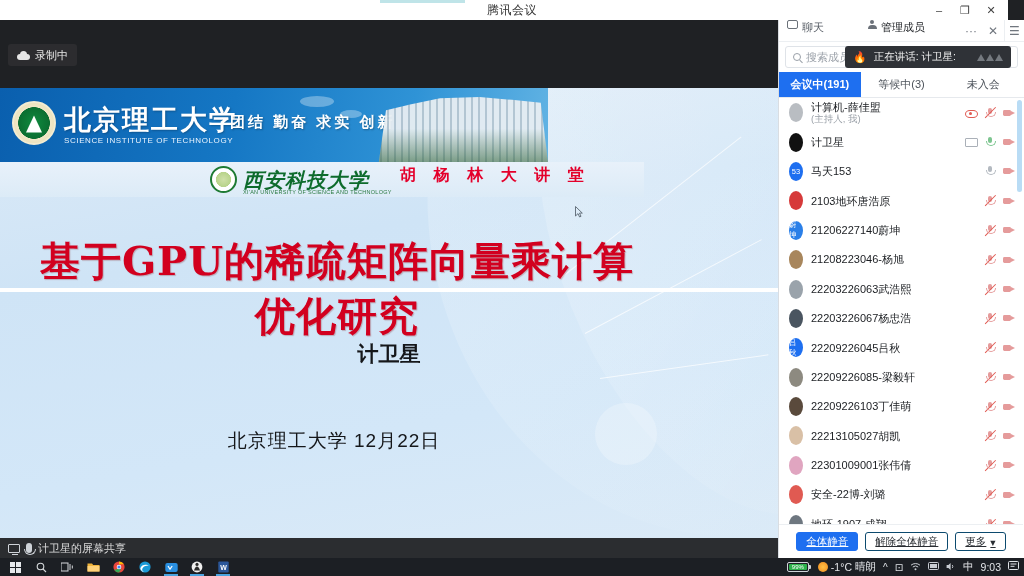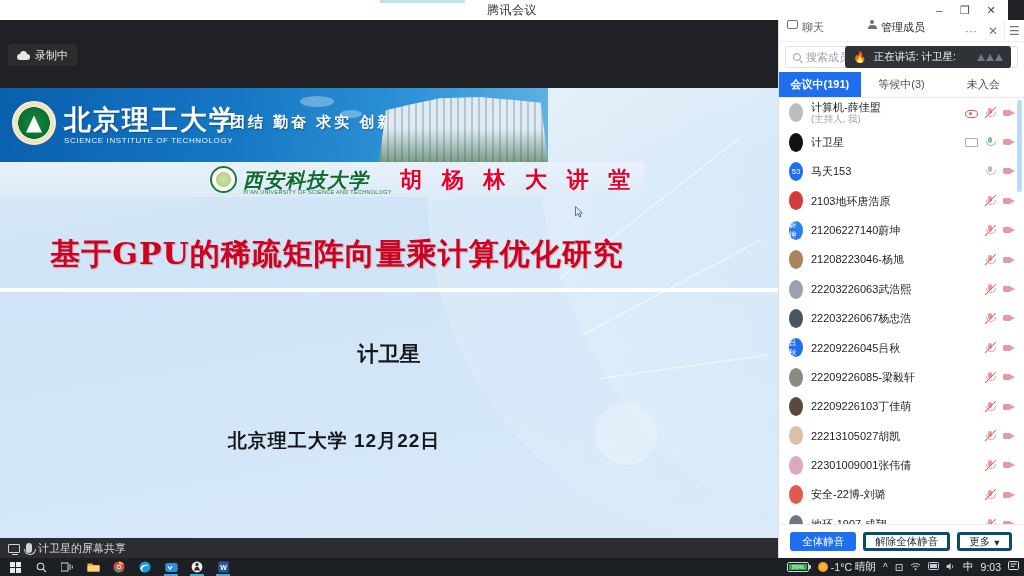--- a/index.html
+++ b/index.html
@@ -98,40 +98,40 @@
     position:absolute;left:210px;top:4px;width:27px;height:27px;border-radius:50%;
     background:radial-gradient(circle,#cfe0a8 0%,#b8d38a 45%,#ffffff 48%,#ffffff 100%);
     border:2px solid #1d7a33;
   }
   #subbanner .xa-cn{
     position:absolute;left:243px;top:5px;color:#0d6b2c;font-size:20px;font-weight:bold;
     font-family:"DejaVu Serif","Liberation Serif",serif;letter-spacing:1px;font-style:italic;
   }
   #subbanner .xa-en{position:absolute;left:243px;top:27px;color:#2b7a42;font-size:5.5px;letter-spacing:.3px;}
   #subbanner .hu{
-    position:absolute;left:400px;top:3px;color:#e4002b;font-size:22px;font-weight:bold;
+    position:absolute;left:400px;top:3px;color:#e4002b;font-size:16px;font-weight:bold;
     letter-spacing:6px;font-family:"DejaVu Serif","Liberation Serif",serif;
   }
 
   
   #slidetitle{
     position:absolute;left:0;top:146px;width:650px;text-align:center;
-    color:#d2001f;font-size:30px;font-weight:bold;letter-spacing:1px;
+    color:#d2001f;font-size:40px;font-weight:bold;letter-spacing:1px;
     font-family:"DejaVu Serif","Liberation Serif",serif;
     text-shadow:1px 1px 1px rgba(120,0,0,.25);
     padding-left:24px;
   }
   #titlerule{position:absolute;left:0;top:200px;width:778px;height:4px;background:#fff;}
   #speakername{
     position:absolute;left:0;top:252px;width:778px;text-align:center;
     color:#15171a;font-size:21px;font-weight:bold;
   }
   #affil{
     position:absolute;left:0;top:340px;width:668px;text-align:center;
-    color:#15171a;font-size:19px;font-weight:bold;letter-spacing:1px;
+    color:#15171a;font-size:19px;font-weight:normal;letter-spacing:1px;
   }
   #cursor{position:absolute;left:575px;top:118px;width:8px;height:12px;}
 
   
   #sharebar{
     position:absolute;left:0;top:538px;width:778px;height:20px;
     background:#2b2d30;display:flex;align-items:center;gap:6px;padding-left:8px;
     color:#dcdcdc;font-size:11px;
   }
   .scr-ico{width:12px;height:9px;border:1.3px solid #cfd3d8;border-radius:1px;position:relative;}
@@ -204,21 +204,21 @@
 
   
   #pscroll{position:absolute;right:2px;top:80px;width:5px;height:92px;border-radius:3px;background:#b9dcf5;}
 
   
   #pfoot{
     position:absolute;left:0;bottom:0;width:244px;height:34px;background:#fff;
     border-top:1px solid #eceff2;display:flex;align-items:center;justify-content:center;gap:7px;
   }
   .pbtn{height:19px;border-radius:3px;padding:0 9px;display:flex;align-items:center;justify-content:center;
-        font-size:10.5px;border:3px solid #0c4a6e;color:#2a2e33;background:#fff;}
+        font-size:10.5px;border:1px solid #0c4a6e;color:#2a2e33;background:#fff;text-decoration:underline;}
   .pbtn.primary{background:#1e6ff0;border-color:#1e6ff0;color:#fff;}
 
   
   #taskbar{
     position:absolute;left:0;top:558px;width:1024px;height:18px;background:#1c1f24;
     display:flex;align-items:center;
   }
   #tb-left{display:flex;align-items:center;gap:0;padding-left:2px;}
   .tbi{width:26px;height:18px;display:flex;align-items:center;justify-content:center;position:relative;}
   .tbi.act:after{content:"";position:absolute;left:6px;bottom:0;width:14px;height:2px;background:#4aa3df;}

